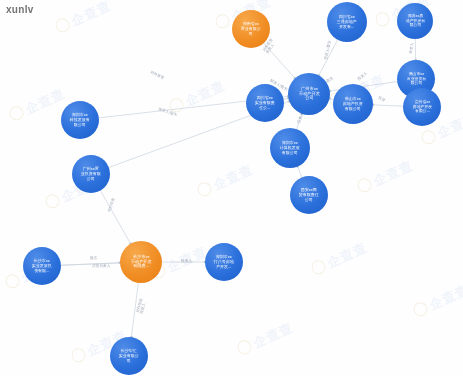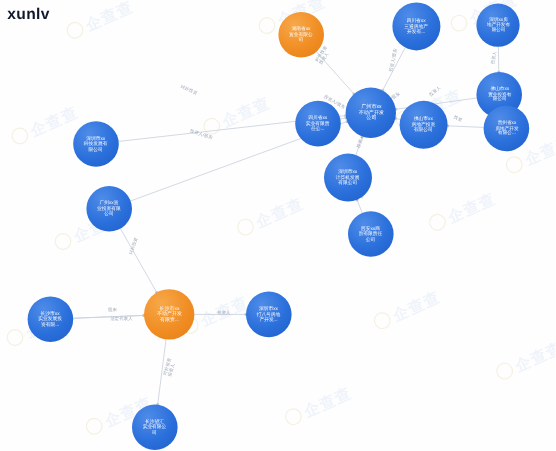--- a/index.html
+++ b/index.html
@@ -40,23 +40,23 @@
     border-radius: 50%;
     margin-right: 3px;
     vertical-align: -2px;
   }
   
   #brand {
     position: absolute;
     left: 6px;
     top: 4px;
     font-family: "Liberation Sans", sans-serif;
-    font-size: 13px;
+    font-size: 10px;
     font-weight: bold;
-    color: #0f172a;
+    color: #737373;
     letter-spacing: 0.3px;
     z-index: 6;
   }
   
   #edges {
     position: absolute;
     inset: 0;
     z-index: 1;
   }
   

